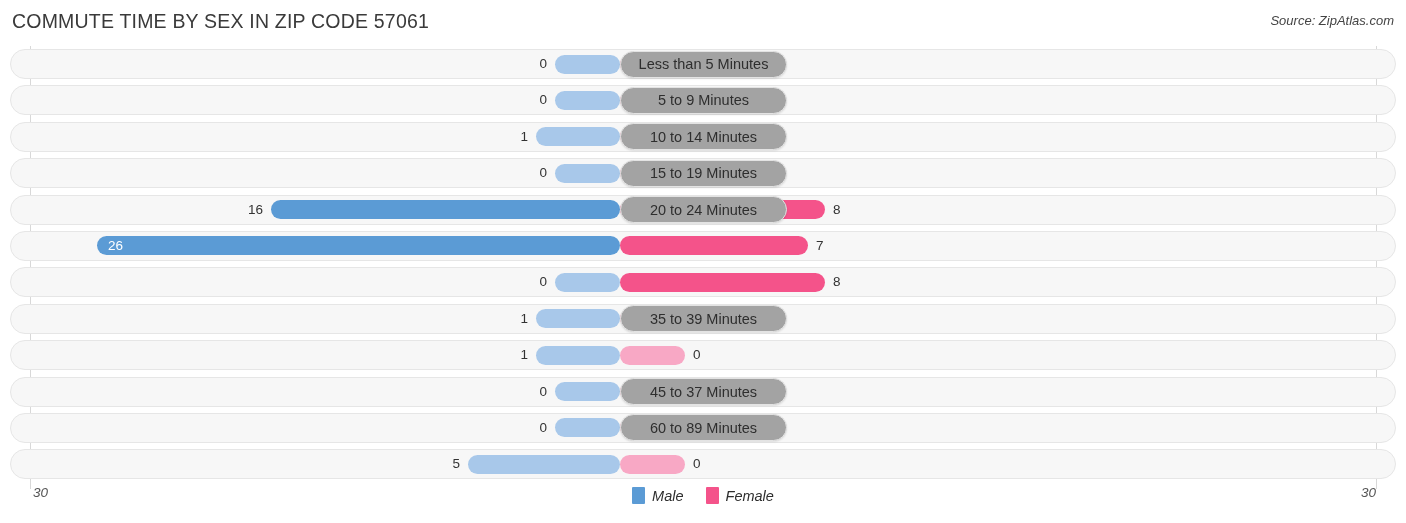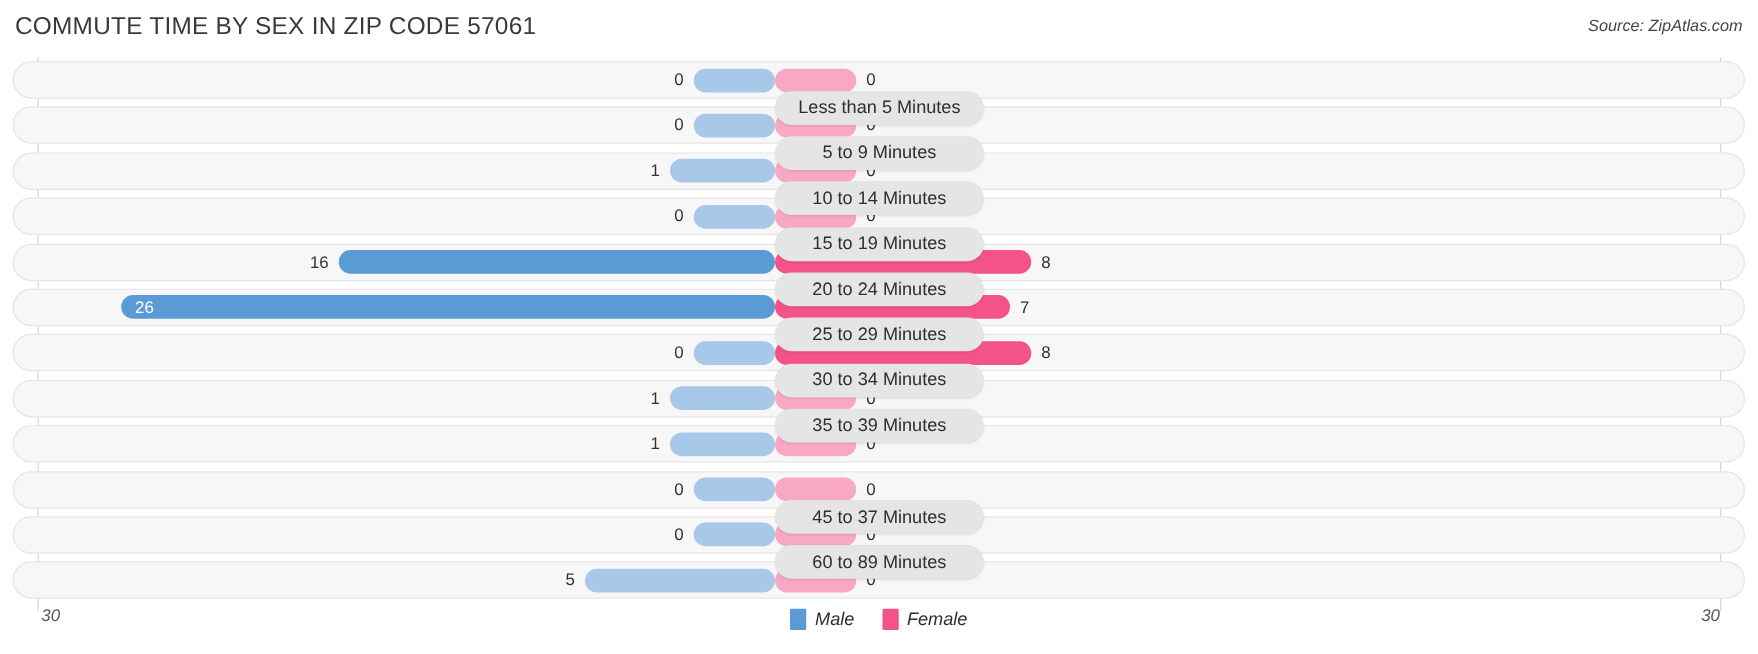--- a/index.html
+++ b/index.html
@@ -107,32 +107,31 @@
     white-space: nowrap;
   }
 
   
   .pill {
     position: absolute;
     left: 620px;
     top: 4.5px;
     width: 167px;
     height: 27px;
-    background: #e5e5e5;
+    background: #a3a3a3;
     border: 1px solid #e3e3e3;
     border-radius: 13.5px;
     box-shadow: 0 1px 2px rgba(0,0,0,0.10);
     display: flex;
     align-items: center;
     justify-content: center;
     font-size: 14.5px;
     color: #2e2e2e;
     white-space: nowrap;
     z-index: 4;
-    margin-top: 22px;
   }
 
   
   #footer {
     position: absolute;
     left: 0; top: 483px;
     width: 1406px; height: 40px; font-style: italic;
   }
   .axis-max {
     position: absolute;
@@ -216,29 +215,27 @@
           <div class="val val-female" style="left: 833px;">8</div>
           <div class="pill">20 to 24 Minutes</div>
         </div>
         <div class="row">
           <div class="track"></div>
           <div class="bar bar-male" style="width: 523px; background: rgb(91, 155, 213);">
             <div class="val-inside">26</div>
           </div>
           <div class="bar bar-female" style="width: 188px; background: rgb(244, 83, 138);"></div>
           <div class="val val-female" style="left: 816px;">7</div>
-          <div class="pill">25 to 29 Minutes</div>
         </div>
         <div class="row">
           <div class="track"></div>
           <div class="bar bar-male" style="width: 65px; background: rgb(168, 200, 234);"></div>
           <div class="val val-male" style="right: 859px;">0</div>
           <div class="bar bar-female" style="width: 205px; background: rgb(244, 83, 138);"></div>
           <div class="val val-female" style="left: 833px;">8</div>
-          <div class="pill">30 to 34 Minutes</div>
         </div>
         <div class="row">
           <div class="track"></div>
           <div class="bar bar-male" style="width: 84px; background: rgb(168, 200, 234);"></div>
           <div class="val val-male" style="right: 878px;">1</div>
           <div class="bar bar-female" style="width: 65px; background: rgb(248, 168, 197);"></div>
           <div class="val val-female" style="left: 693px;">0</div>
           <div class="pill">35 to 39 Minutes</div>
         </div>
         <div class="row">

